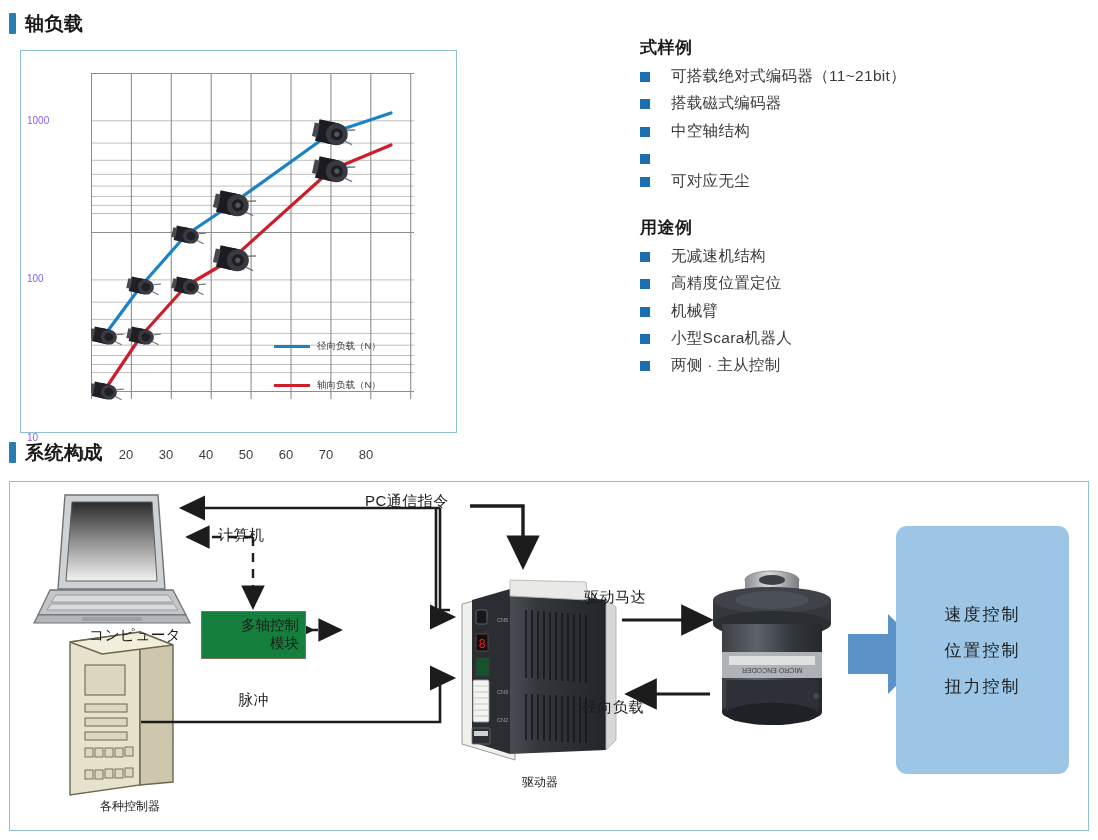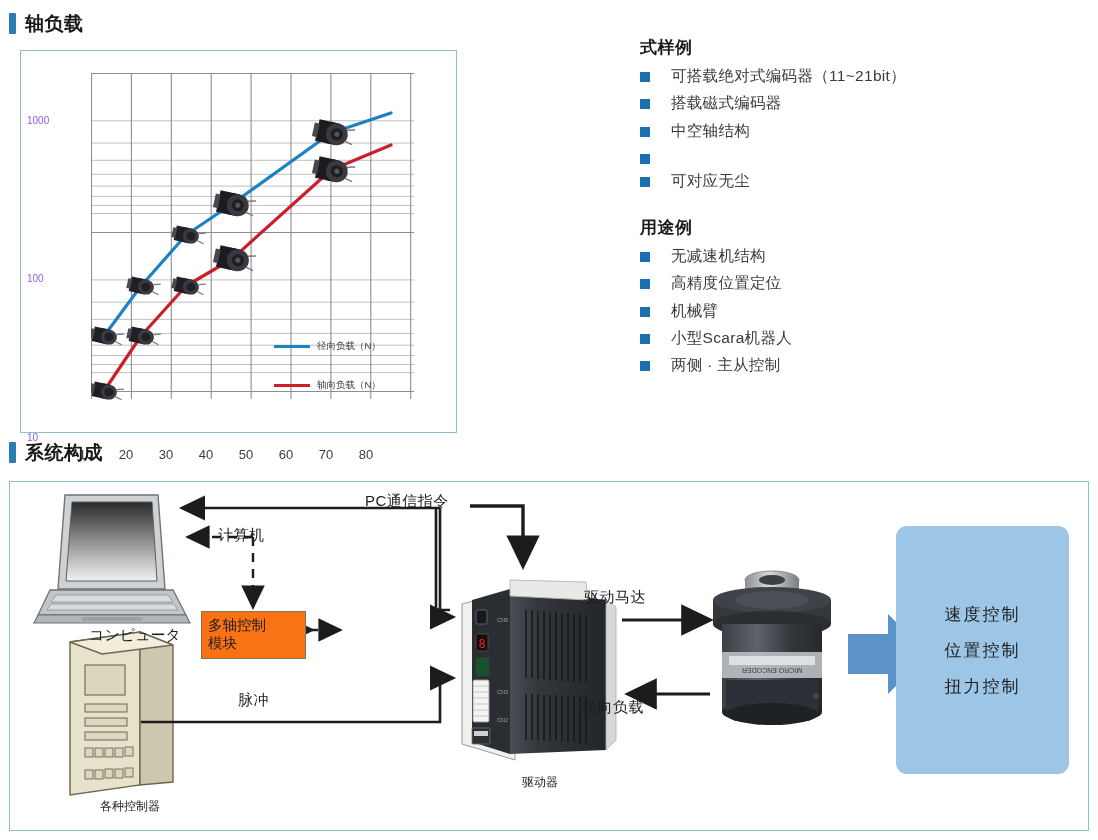--- a/index.html
+++ b/index.html
@@ -48,22 +48,22 @@
   .spec-title{font-size:17px;font-weight:bold;color:#1a1a1a;margin-bottom:7px;letter-spacing:.5px;}
   .spec-item{display:flex;align-items:flex-start;gap:9px;margin-bottom:6.5px;}
   .spec-bullet{width:10px;height:10px;background:#1a6fb0;flex:0 0 10px;margin-top:6px;}
   .spec-text{font-size:15.5px;color:#3a3a3a;line-height:1.35;letter-spacing:.3px;margin-left:12px;}
 
   
   #sysdiag{position:absolute;left:0;top:0;width:1080px;height:350px;}
   .dlabel{position:absolute;font-size:15px;color:#1c1c1c;white-space:nowrap;letter-spacing:.5px;}
 
   .modbox{
-    position:absolute;background:#f97316;border:1.6px solid #7d7557;
-    font-size:14.5px;color:#1c1c1c;text-align:left;line-height:1.25;
+    position:absolute;background:#15803d;border:1.6px solid #7d7557;
+    font-size:14.5px;color:#1c1c1c;text-align:right;line-height:1.25;
     padding:4px 6px;box-sizing:border-box;
   }
 
   .bluebox{
     position:absolute;background:#9dc6e6;
     display:flex;flex-direction:column;align-items:center;justify-content:center;
     gap:13px;
   }
   .bluebox .bl{font-size:17px;color:#1c1c1c;letter-spacing:2px;}
 

